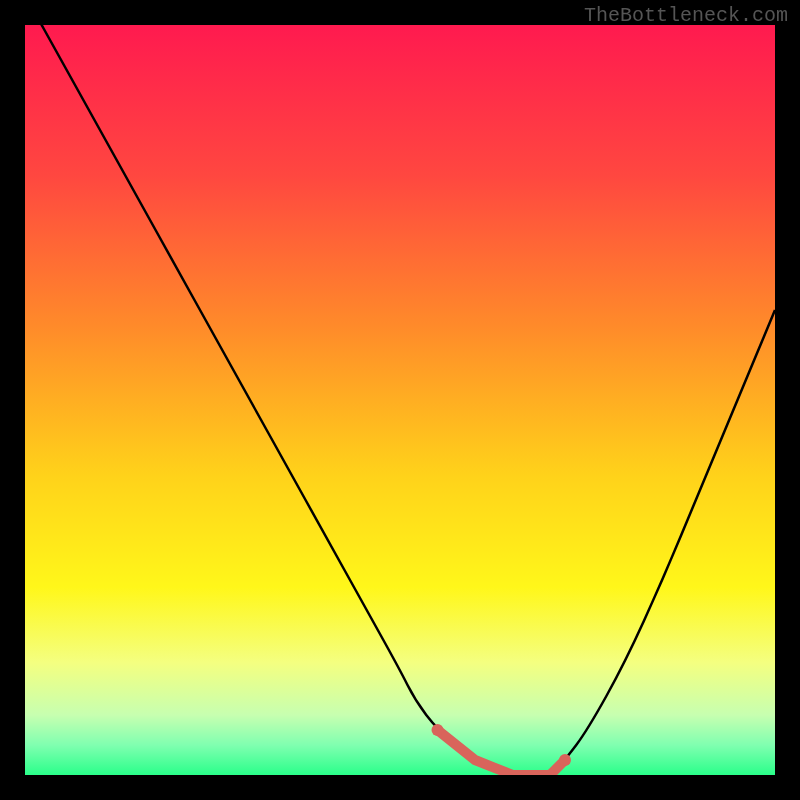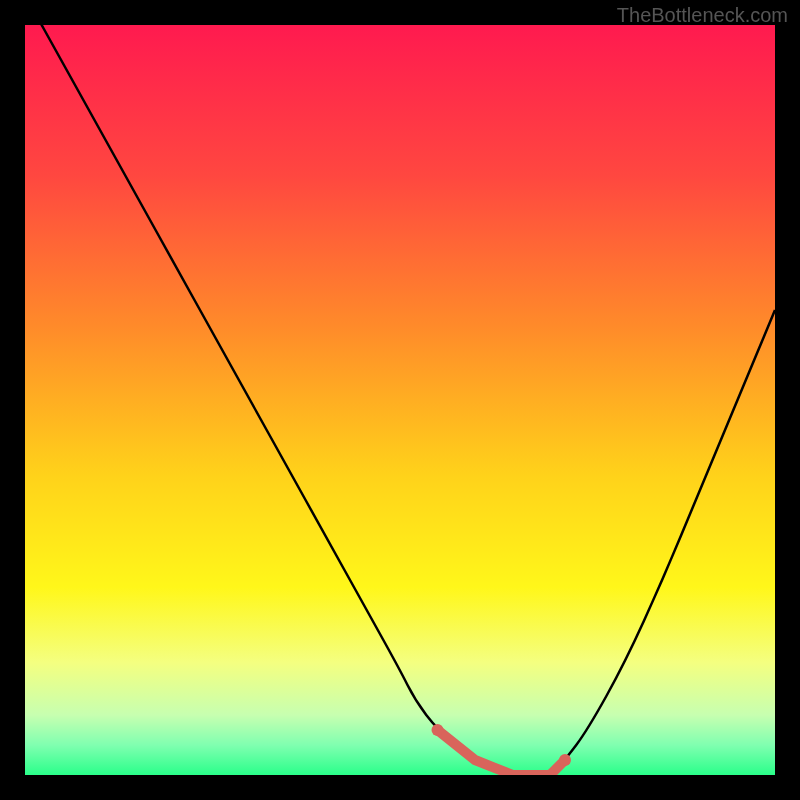--- a/index.html
+++ b/index.html
@@ -12,20 +12,21 @@
     font-family: Arial, sans-serif;
   }
   .watermark {
     position: absolute;
     top: 4px;
     right: 12px;
     color: #555;
     font-size: 20px;
     font-weight: 500;
     z-index: 10;
+    font-family: Liberation Mono, monospace;
   }
   .chart-frame {
     position: absolute;
     left: 25px;
     top: 25px;
     width: 750px;
     height: 750px;
     background: #000;
   }
   svg {

